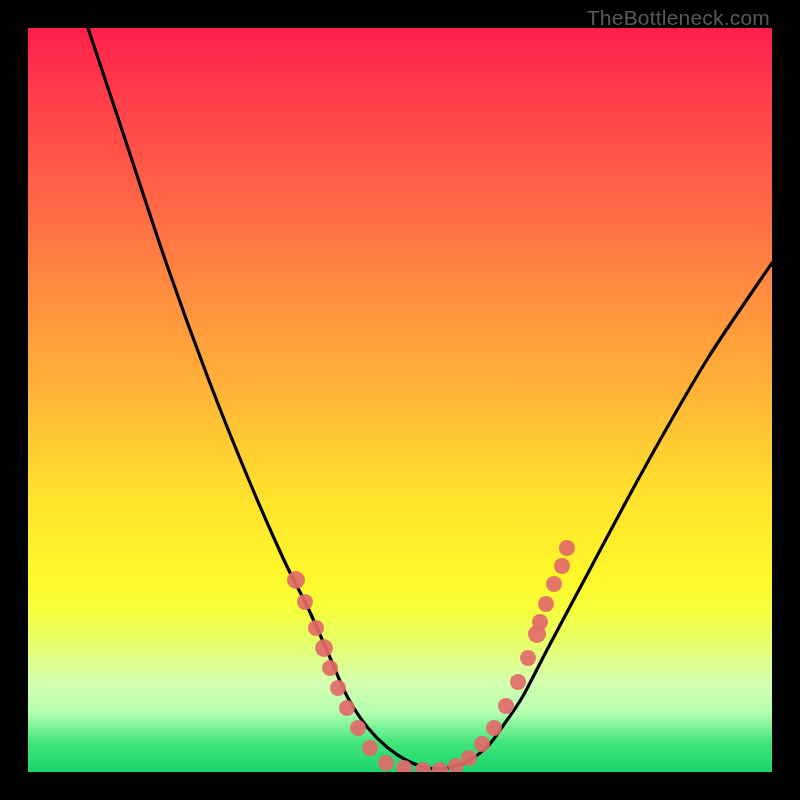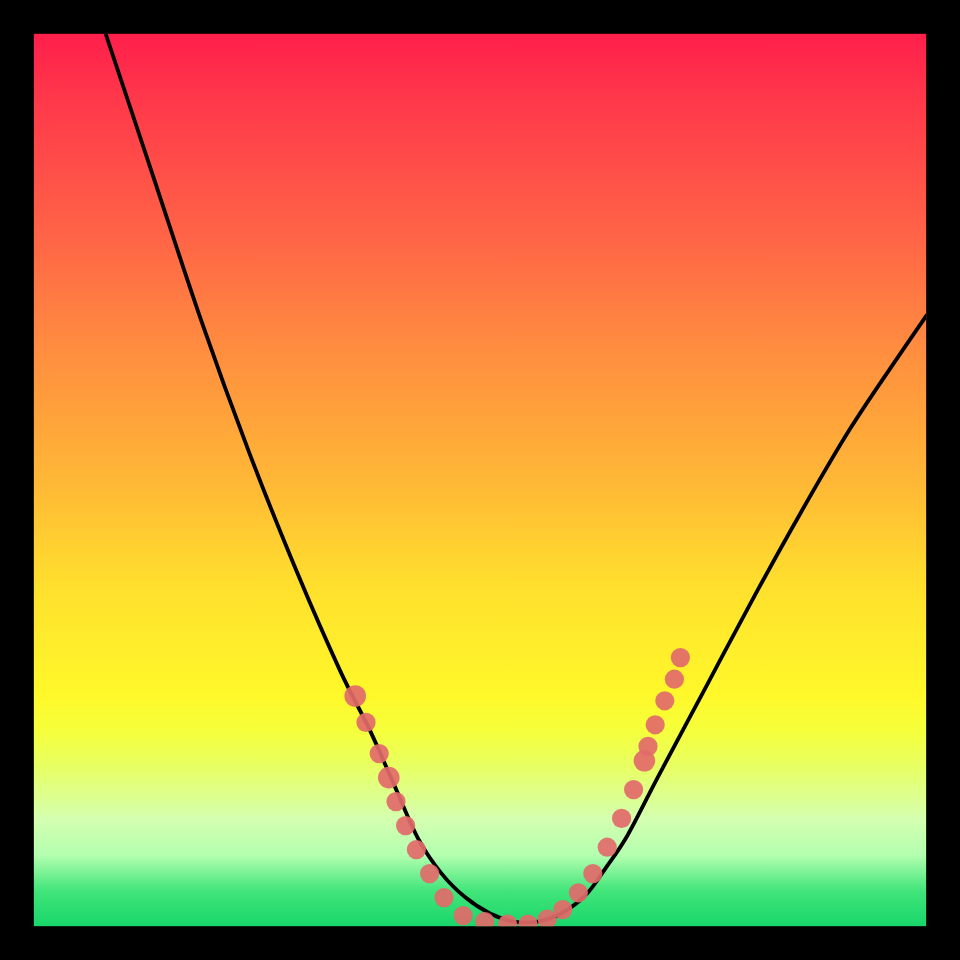--- a/index.html
+++ b/index.html
@@ -96,13 +96,14 @@
           <circle cx="500" cy="630" r="8" fill="#e26a6a" fill-opacity="0.92"></circle>
           <circle cx="509" cy="606" r="9" fill="#e26a6a" fill-opacity="0.92"></circle>
           <circle cx="512" cy="594" r="8" fill="#e26a6a" fill-opacity="0.92"></circle>
           <circle cx="518" cy="576" r="8" fill="#e26a6a" fill-opacity="0.92"></circle>
           <circle cx="526" cy="556" r="8" fill="#e26a6a" fill-opacity="0.92"></circle>
           <circle cx="534" cy="538" r="8" fill="#e26a6a" fill-opacity="0.92"></circle>
           <circle cx="539" cy="520" r="8" fill="#e26a6a" fill-opacity="0.92"></circle>
         </g>
     </svg>
   </div>
+  <div class="attribution">TheBottleneck.com</div>
 </div>
 
 </body></html>

